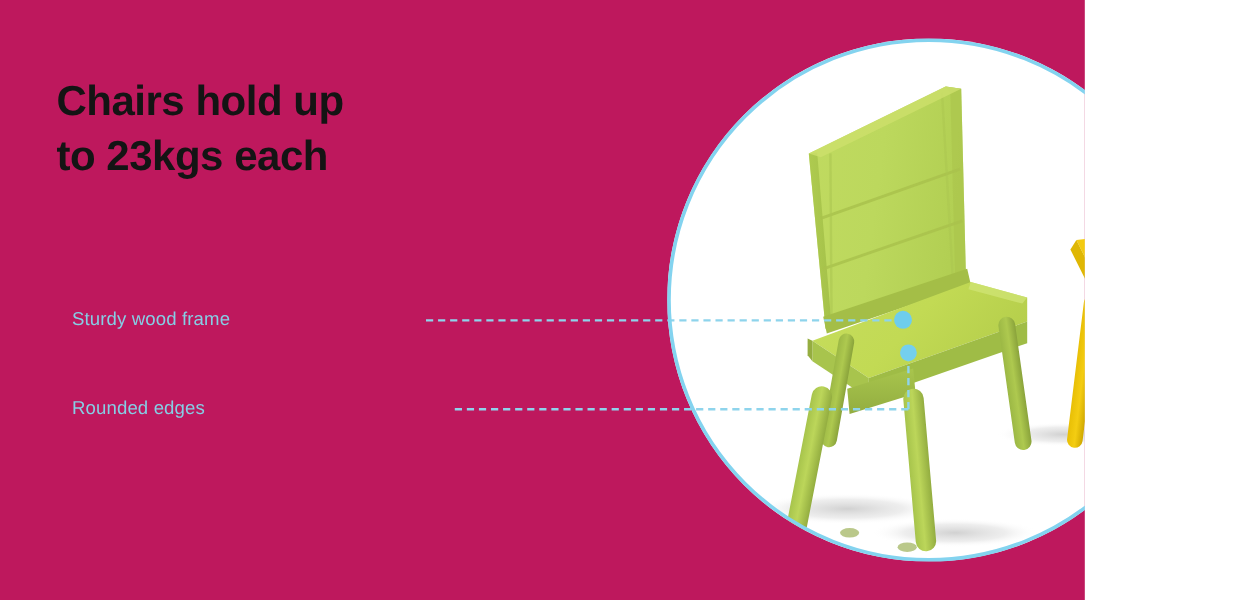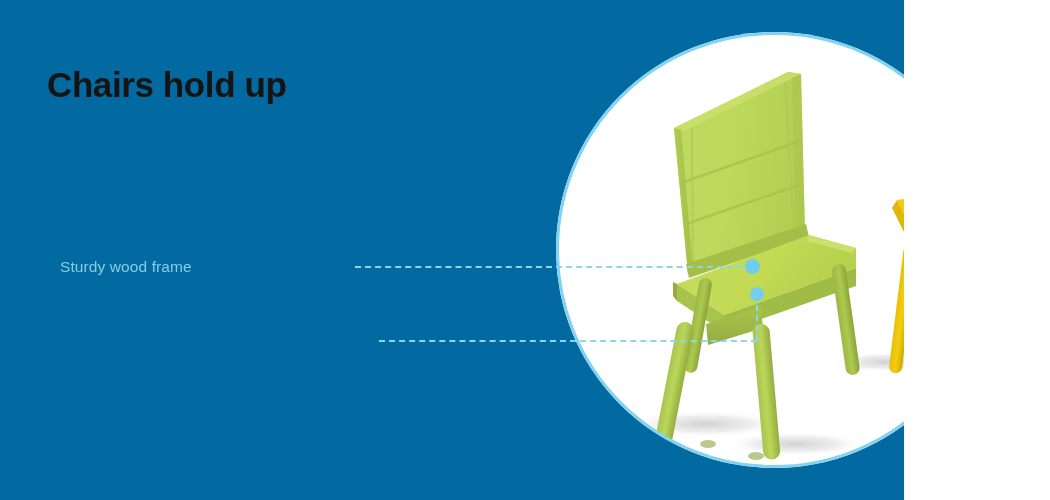--- a/index.html
+++ b/index.html
@@ -2,21 +2,21 @@
 <html><head>
 <meta charset="utf-8">
 <style>
   html,body{margin:0;padding:0;}
   body{
     width:1050px;height:500px;
     background:#ffffff;
     font-family:"Liberation Sans", sans-serif;
     overflow:hidden;
   }
-  #stage{position:relative;width:904px;height:500px;background:#0369a1;overflow:hidden;}
+  #stage{position:relative;width:904px;height:500px;background:#be185d;overflow:hidden;}
 
   
   .headline{
     position:absolute;left:47px;top:62px;width:430px;
     font-size:35px;font-weight:bold;color:#141414;
     line-height:1.32;letter-spacing:-0.4px;
   }
   .headline .l2{display:block;}
 
   
@@ -190,24 +190,26 @@
       </g>
     </svg>
   </div>
 
   <div id="circle-frame"></div>
 
   <div id="anno-layer">
 
     <div class="headline">
       <span>Chairs hold up</span>
+      <span class="l2">to 23kgs each</span>
     </div>
 
     <div class="anno-label" id="label-sturdy">Sturdy wood frame</div>
     <div class="leader" id="leader-sturdy"></div>
     <div class="dot" id="dot-sturdy"></div>
 
+    <div class="anno-label" id="label-rounded">Rounded edges</div>
     <div class="leader" id="leader-rounded"></div>
     <div class="leader-v" id="leader-rounded-v"></div>
     <div class="dot" id="dot-rounded"></div>
 
   </div>
 </div>
 
 </body></html>

